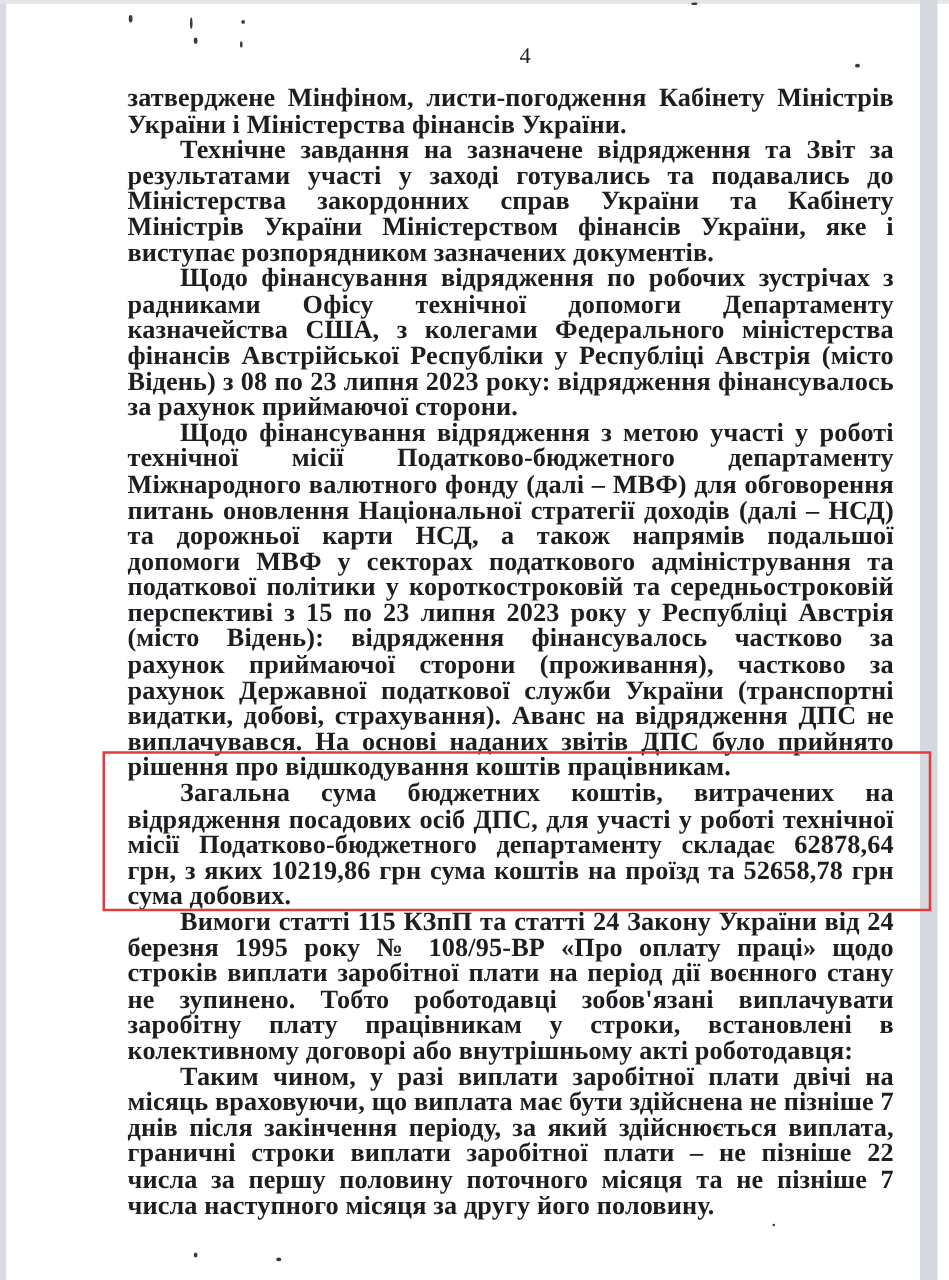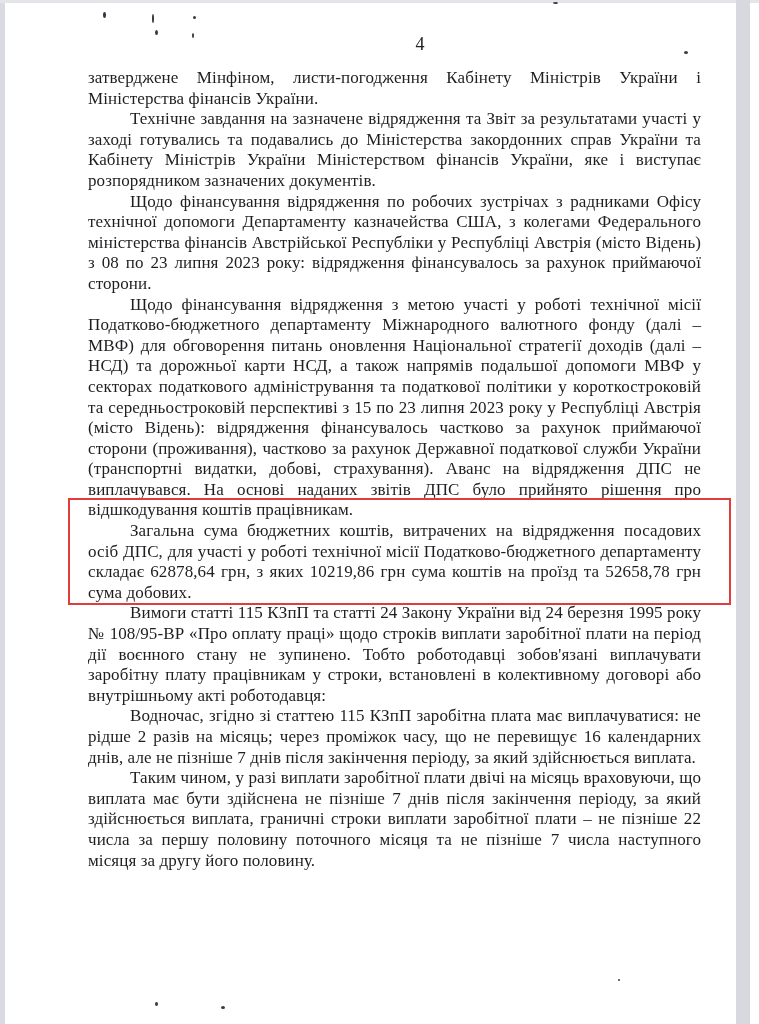--- a/index.html
+++ b/index.html
@@ -29,27 +29,28 @@
     background: #d6d9dd;
   }
   .page-number {
     position: absolute; left: 402px; top: 34px; width: 36px;
     text-align: center;
     font-size: 18px;
     color: #222;
   }
   .doc-body {
     position: absolute;
-    left: 88px;
+    left: 102px;
     top: 68px;
     width: 613px;
-    font-size: 17px;
+    font-size: 21px;
     line-height: 20.6px;
     text-align: justify;
     letter-spacing: 0.1px;
+    font-weight: bold;
   }
   .doc-body p {
     margin: 0;
     padding: 0;
   }
   .doc-body p.indent { text-indent: 42px; }
   .para-highlight-wrap {
     position: relative;
   }
   .red-box {
@@ -87,15 +88,14 @@
 
 <div class="page-number">4</div>
 
 <div class="doc-body">
     <p class="">затверджене Мінфіном, листи-погодження Кабінету Міністрів України і Міністерства фінансів України.</p>
     <p class="indent">Технічне завдання на зазначене відрядження та Звіт за результатами участі у заході готувались та подавались до Міністерства закордонних справ України та Кабінету Міністрів України Міністерством фінансів України, яке і виступає розпорядником зазначених документів.</p>
     <p class="indent">Щодо фінансування відрядження по робочих зустрічах з радниками Офісу технічної допомоги Департаменту казначейства США, з колегами Федерального міністерства фінансів Австрійської Республіки у Республіці Австрія (місто Відень) з 08 по 23 липня 2023 року: відрядження фінансувалось за рахунок приймаючої сторони.</p>
     <p class="indent">Щодо фінансування відрядження з метою участі у роботі технічної місії Податково-бюджетного департаменту Міжнародного валютного фонду (далі – МВФ) для обговорення питань оновлення Національної стратегії доходів (далі – НСД) та дорожньої карти НСД, а також напрямів подальшої допомоги МВФ у секторах податкового адміністрування та податкової політики у короткостроковій та середньостроковій перспективі з 15 по 23 липня 2023 року у Республіці Австрія (місто Відень): відрядження фінансувалось частково за рахунок приймаючої сторони (проживання), частково за рахунок Державної податкової служби України (транспортні видатки, добові, страхування). Аванс на відрядження ДПС не виплачувався. На основі наданих звітів ДПС було прийнято рішення про відшкодування коштів працівникам.</p>
     <p class="indent para-highlight-wrap">Загальна сума бюджетних коштів, витрачених на відрядження посадових осіб ДПС, для участі у роботі технічної місії Податково-бюджетного департаменту складає 62878,64 грн, з яких 10219,86 грн сума коштів на проїзд та 52658,78 грн сума добових.<span class="red-box" style="border-color: rgb(224, 60, 60);"></span></p>
     <p class="indent">Вимоги статті 115 КЗпП та статті 24 Закону України від 24 березня 1995 року № 108/95-ВР «Про оплату праці» щодо строків виплати заробітної плати на період дії воєнного стану не зупинено. Тобто роботодавці зобов'язані виплачувати заробітну плату працівникам у строки, встановлені в колективному договорі або внутрішньому акті роботодавця:</p>
-    <p class="indent">Водночас, згідно зі статтею 115 КЗпП заробітна плата має виплачуватися: не рідше 2 разів на місяць; через проміжок часу, що не перевищує 16 календарних днів, але не пізніше 7 днів після закінчення періоду, за який здійснюється виплата.</p>
     <p class="indent">Таким чином, у разі виплати заробітної плати двічі на місяць враховуючи, що виплата має бути здійснена не пізніше 7 днів після закінчення періоду, за який здійснюється виплата, граничні строки виплати заробітної плати – не пізніше 22 числа за першу половину поточного місяця та не пізніше 7 числа наступного місяця за другу його половину.</p>
   </div>
 
 </body></html>

